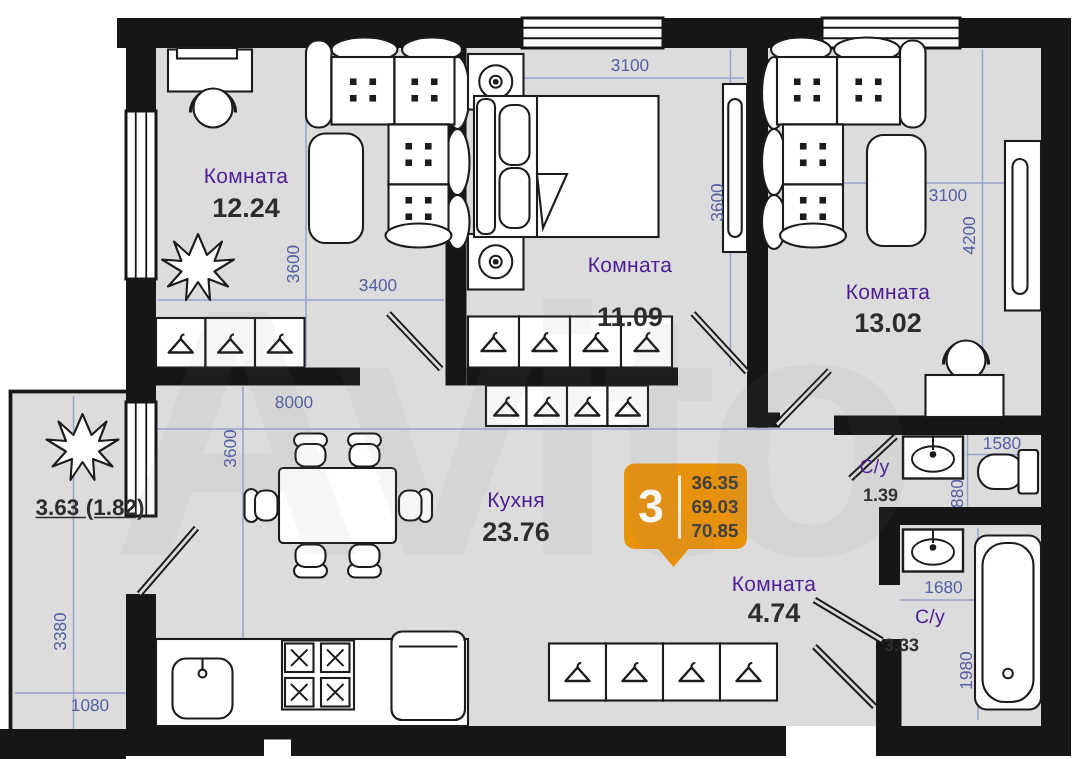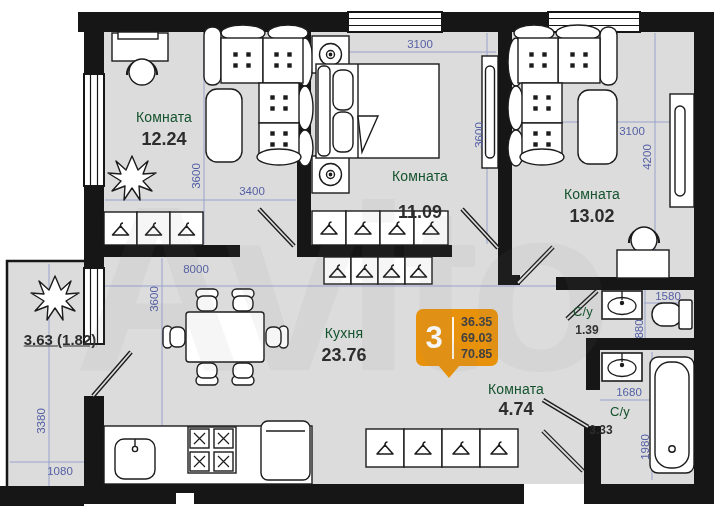--- a/index.html
+++ b/index.html
@@ -1,21 +1,21 @@
 <!DOCTYPE html>
 <html><head>
 <meta charset="utf-8">
 <style>
   html,body{margin:0;padding:0;background:#fff;}
   .stage{position:relative;width:720px;height:506px;background:#ffffff;overflow:hidden;
          font-family:"Liberation Sans",sans-serif;}
   .stage svg{position:absolute;left:0;top:0;z-index:1;}
   .lbl{position:absolute;transform:translate(-50%,-50%);white-space:nowrap;z-index:10;}
   .rot{transform:translate(-50%,-50%) rotate(-90deg);}
-  .rname{font-size:14px;color:#14532d;letter-spacing:.2px;}
+  .rname{font-size:14px;color:#4c1d95;letter-spacing:.2px;}
   .rarea{font-size:18px;font-weight:700;color:#2d2d2d;}
   .rname.sm{font-size:13px;}
   .rarea.sm{font-size:12px;}
   .balc{font-size:15px;font-weight:600;color:#2d2d2d;text-decoration:underline;}
   .dim{font-size:11.5px;color:#5560a4;z-index:9;}
   .badge{position:absolute;left:416px;top:309px;width:82px;height:57px;border-radius:7px;
          display:flex;align-items:center;z-index:12;background:#e8920c;}
   .badge-num{width:36px;text-align:center;font-size:31px;font-weight:700;color:#fff;line-height:1;}
   .badge-div{width:2px;height:42px;background:rgba(255,255,255,.9);}
   .badge-areas{flex:1;padding-left:7px;font-size:12.5px;font-weight:700;color:#404040;line-height:16px;}

